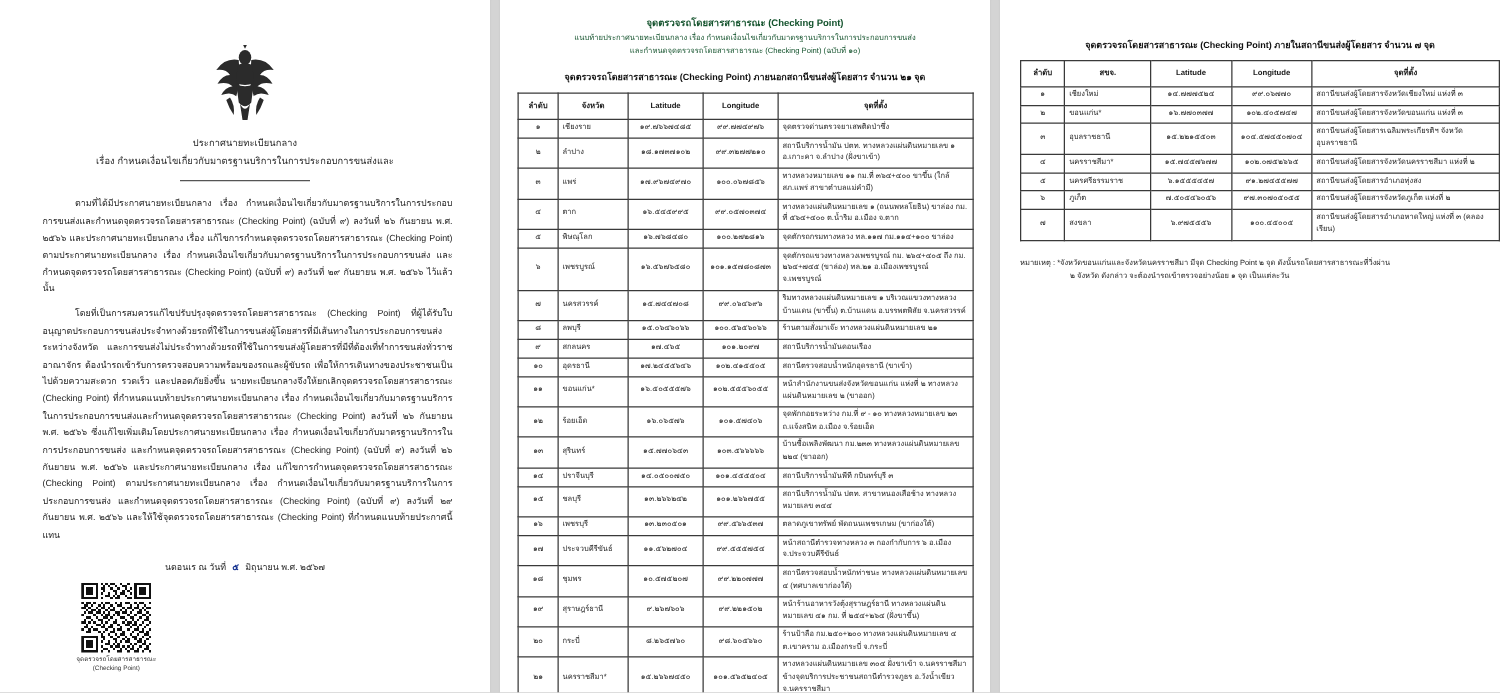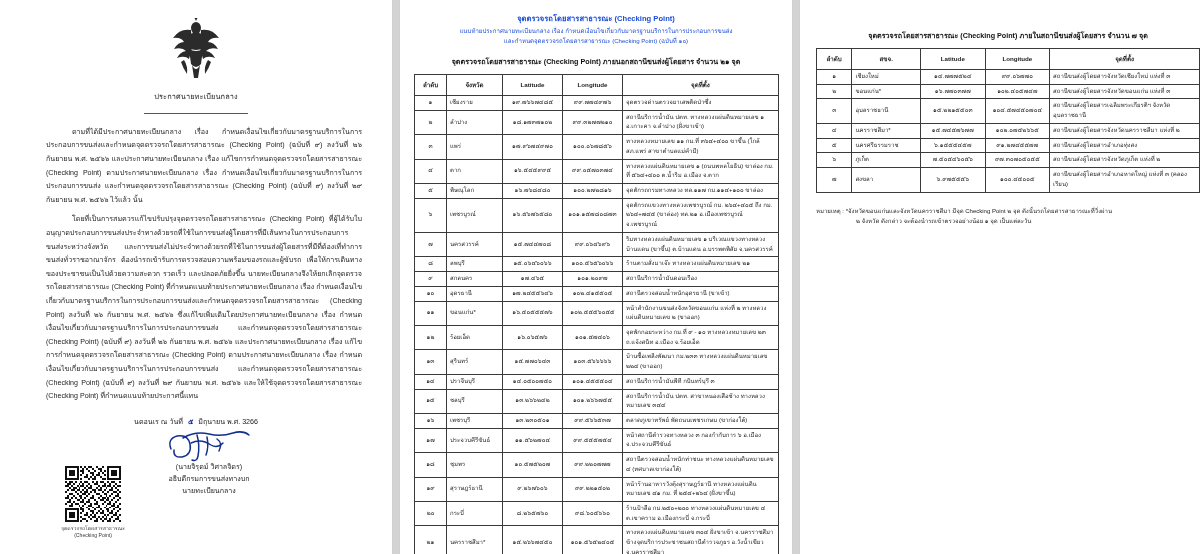--- a/index.html
+++ b/index.html
@@ -16,48 +16,48 @@
     gap: 8px;
     background: #d4d4d4;
   }
   .page {
     background: #ffffff;
     height: 554px;
     overflow: hidden;
     position: relative;
     box-shadow: 0 0 0 1px #cfcfcf;
   }
-  .page-1 { width: 392px; padding: 8px 30px 0 30px; }
+  .page-1 { width: 392px; padding: 26px 30px 0 30px; }
   .page-2 { width: 392px; padding: 12px 14px 0 14px; }
   .page-3 { width: 400px; padding: 12px 0 0 16px; }
 
   
   .garuda { display:flex; justify-content:center; margin: 10px 0 10px 0; }
   .garuda svg { display:block; }
 
   .doc-title { text-align:center; color:#1c1c1c; font-size:7.4px; line-height:1.85; letter-spacing:.1px; }
   .doc-title .t-line { display:block; }
   .rule { width: 104px; height:1px; background:#555; margin: 9px auto 12px auto; }
 
-  .body-p { color:#222; font-size:7.1px; line-height:1.92; text-align:justify; text-indent:26px; margin: 0 0 6px 16px; }
+  .body-p { color:#222; font-size:7.1px; line-height:1.92; text-align:justify; text-indent:26px; margin: 0 0 6px 4px; }
   .body-p.closing { text-indent: 26px; margin-top: 9px; }
 
   .announce-line { text-align:center; font-size:7.1px; color:#222; margin-top: 12px; }
   .announce-line .daynum { color:#13308f; font-weight:600; padding:0 3px; }
 
   .sign-block { margin-top: 2px; text-align:center; position:relative; padding-left: 26px; }
   .sig-svg { display:block; margin: 2px auto -2px auto; }
   .sign-name, .sign-pos, .sign-role { font-size:7.1px; color:#222; line-height:1.72; }
 
   .qr-wrap { position:absolute; left:45px; bottom:14px; width:96px; text-align:center; }
   .qr { width:56px; height:56px; margin:0 auto; display:block; }
   .qr-cap { font-size:5.1px; color:#333; line-height:1.5; margin-top:3px; }
 
   
-  .tbl-title { text-align:center; color:#1d4ed8; }
+  .tbl-title { text-align:center; color:#14532d; }
   .tbl-title .h1 { font-size:7.6px; font-weight:bold; display:block; line-height:1.8; }
   .tbl-title .h2 { font-size:6.1px; display:block; line-height:1.75; }
   .tbl-sub { text-align:center; font-size:7.2px; font-weight:bold; color:#111; margin: 9px 0 7px 0; }
 
   table.cp { width:100%; border-collapse:collapse; table-layout:fixed; }
   table.cp th, table.cp td {
     border:1px solid #3a3a3a;
     padding:2px 3px;
     font-size:6.0px;
     color:#1b1b1b;
@@ -99,48 +99,34 @@
           <path d="M19 31 Q26 35 33 31 L31 46 Q26 52 21 46 Z"></path>
           <path d="M22 47 Q26 55 30 47 L28 60 L24 60 Z"></path>
           <path d="M14 42 Q18 48 17 56 Q13 50 11 44 Z"></path>
           <path d="M38 42 Q34 48 35 56 Q39 50 41 44 Z"></path>
         </g>
       </svg>
     </div>
 
     <div class="doc-title">
       <span class="t-line">ประกาศนายทะเบียนกลาง</span>
+      <span class="t-line">เรื่อง  กำหนดเงื่อนไขเกี่ยวกับมาตรฐานบริการในการประกอบการขนส่งและ</span>
     </div>
 
     <div class="rule"></div>
 
     <p class="body-p">ตามที่ได้มีประกาศนายทะเบียนกลาง เรื่อง กำหนดเงื่อนไขเกี่ยวกับมาตรฐานบริการในการประกอบการขนส่งและกำหนดจุดตรวจรถโดยสารสาธารณะ (Checking Point) (ฉบับที่ ๙) ลงวันที่ ๒๖ กันยายน พ.ศ. ๒๕๖๖ และประกาศนายทะเบียนกลาง เรื่อง แก้ไขการกำหนดจุดตรวจรถโดยสารสาธารณะ (Checking Point) ตามประกาศนายทะเบียนกลาง เรื่อง กำหนดเงื่อนไขเกี่ยวกับมาตรฐานบริการในการประกอบการขนส่ง และกำหนดจุดตรวจรถโดยสารสาธารณะ (Checking Point) (ฉบับที่ ๙) ลงวันที่ ๒๙ กันยายน พ.ศ. ๒๕๖๖ ไว้แล้ว นั้น</p>
     <p class="body-p">โดยที่เป็นการสมควรแก้ไขปรับปรุงจุดตรวจรถโดยสารสาธารณะ (Checking Point) ที่ผู้ได้รับใบอนุญาตประกอบการขนส่งประจำทางด้วยรถที่ใช้ในการขนส่งผู้โดยสารที่มีเส้นทางในการประกอบการขนส่งระหว่างจังหวัด และการขนส่งไม่ประจำทางด้วยรถที่ใช้ในการขนส่งผู้โดยสารที่มีที่ต้องเที่ทำการขนส่งทั่วราชอาณาจักร ต้องนำรถเข้ารับการตรวจสอบความพร้อมของรถและผู้ขับรถ เพื่อให้การเดินทางของประชาชนเป็นไปด้วยความสะดวก รวดเร็ว และปลอดภัยยิ่งขึ้น นายทะเบียนกลางจึงให้ยกเลิกจุดตรวจรถโดยสารสาธารณะ (Checking Point) ที่กำหนดแนบท้ายประกาศนายทะเบียนกลาง เรื่อง กำหนดเงื่อนไขเกี่ยวกับมาตรฐานบริการในการประกอบการขนส่งและกำหนดจุดตรวจรถโดยสารสาธารณะ (Checking Point) ลงวันที่ ๒๖ กันยายน พ.ศ. ๒๕๖๖ ซึ่งแก้ไขเพิ่มเติมโดยประกาศนายทะเบียนกลาง เรื่อง กำหนดเงื่อนไขเกี่ยวกับมาตรฐานบริการในการประกอบการขนส่ง และกำหนดจุดตรวจรถโดยสารสาธารณะ (Checking Point) (ฉบับที่ ๙) ลงวันที่ ๒๖ กันยายน พ.ศ. ๒๕๖๖ และประกาศนายทะเบียนกลาง เรื่อง แก้ไขการกำหนดจุดตรวจรถโดยสารสาธารณะ (Checking Point) ตามประกาศนายทะเบียนกลาง เรื่อง กำหนดเงื่อนไขเกี่ยวกับมาตรฐานบริการในการประกอบการขนส่ง และกำหนดจุดตรวจรถโดยสารสาธารณะ (Checking Point) (ฉบับที่ ๙) ลงวันที่ ๒๙ กันยายน พ.ศ. ๒๕๖๖ และให้ใช้จุดตรวจรถโดยสารสาธารณะ (Checking Point) ที่กำหนดแนบท้ายประกาศนี้แทน</p>
 
     <div class="announce-line">
       <span>นดอนเร ณ วันที่</span>
       <span class="daynum">๕</span>
-      <span>มิถุนายน พ.ศ. 3266</span>
+      <span>มิถุนายน พ.ศ. ๒๕๖๗</span>
     </div>
 
-    <div class="sign-block">
-      <svg class="sig-svg" width="96" height="34" viewBox="0 0 96 34">
-        <g fill="none" stroke="#13308f" stroke-width="1.5" stroke-linecap="round">
-          <path d="M10 20 Q6 10 16 7 Q27 5 29 15 Q31 26 21 28 Q12 29 13 21"></path>
-          <path d="M22 9 Q34 2 48 5 Q60 8 72 4 Q82 1 88 6"></path>
-          <path d="M30 14 Q40 9 50 16 Q56 20 62 14"></path>
-          <path d="M36 6 Q39 16 37 27 Q36 33 31 31"></path>
-          <path d="M46 8 Q48 18 45 26"></path>
-          <path d="M56 10 Q62 14 58 22"></path>
-        </g>
-      </svg>
-      <div class="sign-name">(นายจิรุตม์  วิศาลจิตร)</div>
-      <div class="sign-pos">อธิบดีกรมการขนส่งทางบก</div>
-      <div class="sign-role">นายทะเบียนกลาง</div>
-    </div>
 
     <div class="qr-wrap">
       <svg class="qr" viewBox="0 0 29 29" shape-rendering="crispEdges">
         <rect width="29" height="29" fill="#fff"></rect>
         <g fill="#111">
           <path d="M0 0h7v7h-7z M1 1h5v5h-5z" fill-rule="evenodd"></path>
           <rect x="2" y="2" width="3" height="3"></rect>
           <path d="M22 0h7v7h-7z M23 1h5v5h-5z" fill-rule="evenodd"></path>
           <rect x="24" y="2" width="3" height="3"></rect>
           <path d="M0 22h7v7h-7z M1 23h5v5h-5z" fill-rule="evenodd"></path>

